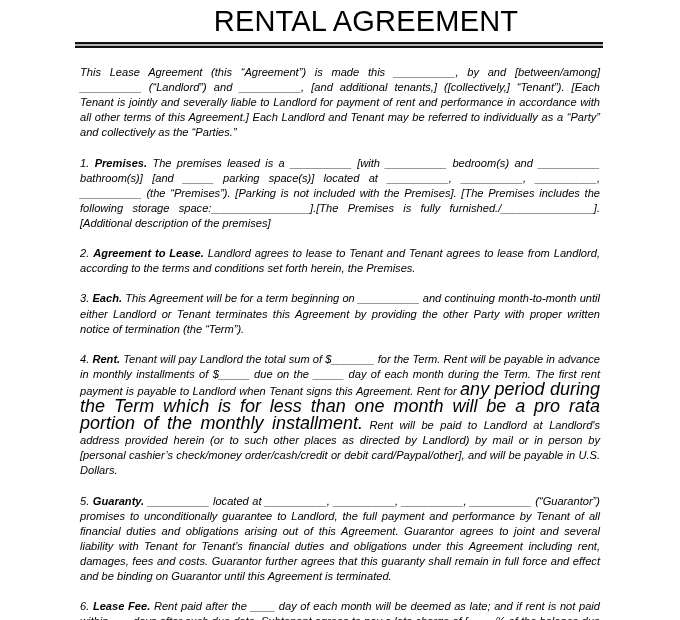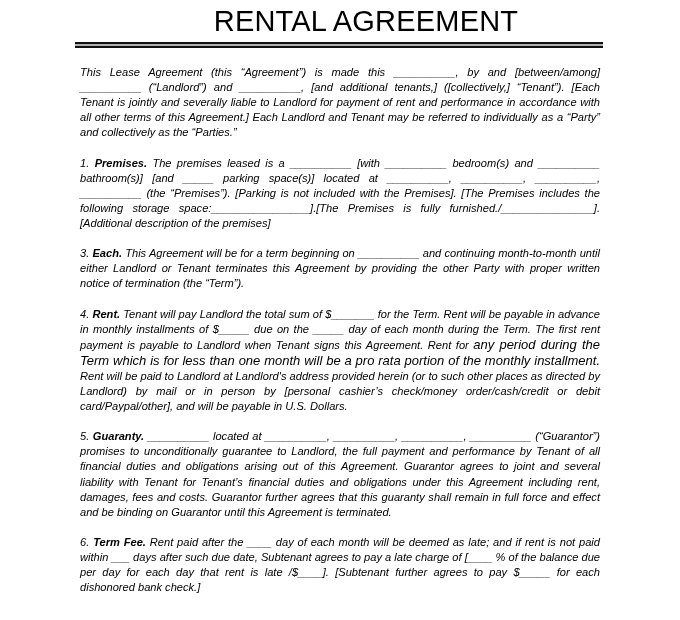--- a/index.html
+++ b/index.html
@@ -8,36 +8,37 @@
   .title { position:absolute; left:0; top:4px; width:680px; text-align:center;
            font-weight:normal; font-size:29px; letter-spacing:0.2px; line-height:34px;padding-left:26px; }
   .rule { position:absolute; left:75px; width:528px; }
   .rule.r1 { top:42px; height:2px; background:#111; }
   .rule.r2 { top:44px; height:2px; background:#b0b0b0; }
   .rule.r3 { top:46px; height:2px; background:#111; }
   .doc { position:absolute; left:80px; top:65px; width:520px;
          font-size:11.1px; line-height:15.1px; text-align:justify; }
   .doc p { margin:0 0 15.1px 0;font-style:italic; }
   .doc b { font-weight:bold; }
-  .big { font-size:13px;margin-top:20px; }
+  .big { font-size:18px;margin-top:20px; }
 </style>
 </head>
 <body>
 
 <div class="title">RENTAL AGREEMENT</div>
 <div class="rule r1"></div>
 <div class="rule r2"></div>
 <div class="rule r3"></div>
 
 <div class="doc">
   <p>This Lease Agreement (this “Agreement”) is made this __________, by and [between/among] __________ (“Landlord”) and __________, [and additional tenants,] ([collectively,] “Tenant”). [Each Tenant is jointly and severally liable to Landlord for payment of rent and performance in accordance with all other terms of this Agreement.] Each Landlord and Tenant may be referred to individually as a “Party” and collectively as the “Parties.”</p>
 
   <p><span>1.</span> <b>Premises.</b><span> The premises leased is a __________ [with __________ bedroom(s) and __________ bathroom(s)] [and _____ parking space(s)] located at __________, __________, __________, __________ (the “Premises”). [Parking is not included with the Premises]. [The Premises includes the following storage space:________________].[The Premises is fully furnished./_______________]. [Additional description of the premises]</span></p>
 
+  <p><span>2.</span> <b>Agreement to Lease.</b><span> Landlord agrees to lease to Tenant and Tenant agrees to lease from Landlord, according to the terms and conditions set forth herein, the Premises.</span></p>
 
   <p><span>3.</span> <b>Each.</b><span> This Agreement will be for a term beginning on __________ and continuing month-to-month until either Landlord or Tenant terminates this Agreement by providing the other Party with proper written notice of termination (the “Term”).</span></p>
 
   <p><span>4.</span> <b>Rent.</b><span> Tenant will pay Landlord the total sum of $_______ for the Term. Rent will be payable in advance in monthly installments of $_____ due on the _____ day of each month during the Term. The first rent payment is payable to Landlord when Tenant signs this Agreement. Rent for </span><span class="big">any period during the Term which is for less than one month will be a pro rata portion of the monthly installment.</span><span> Rent will be paid to Landlord at Landlord's address provided herein (or to such other places as directed by Landlord) by mail or in person by [personal cashier’s check/money order/cash/credit or debit card/Paypal/other], and will be payable in U.S. Dollars.</span></p>
 
   <p><span>5.</span> <b>Guaranty.</b><span> __________ located at __________, __________, __________, __________ (“Guarantor”) promises to unconditionally guarantee to Landlord, the full payment and performance by Tenant of all financial duties and obligations arising out of this Agreement. Guarantor agrees to joint and several liability with Tenant for Tenant’s financial duties and obligations under this Agreement including rent, damages, fees and costs. Guarantor further agrees that this guaranty shall remain in full force and effect and be binding on Guarantor until this Agreement is terminated.</span></p>
 
-  <p><span>6.</span> <b>Term Fee.</b><span>  Rent paid after the ____ day of each month will be deemed as late; and if rent is not paid within ___ days after such due date, Subtenant agrees to pay a late charge of [____ % of the balance due per day for each day that rent is late /$____]. [Subtenant further agrees to pay $_____ for each dishonored bank check.]</span></p>
+  <p><span>6.</span> <b>Lease Fee.</b><span>  Rent paid after the ____ day of each month will be deemed as late; and if rent is not paid within ___ days after such due date, Subtenant agrees to pay a late charge of [____ % of the balance due per day for each day that rent is late /$____]. [Subtenant further agrees to pay $_____ for each dishonored bank check.]</span></p>
 </div>
 
 </body></html>

